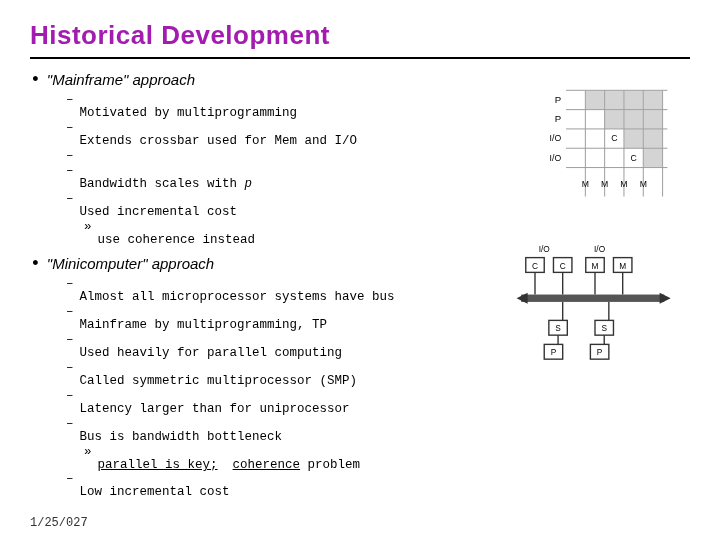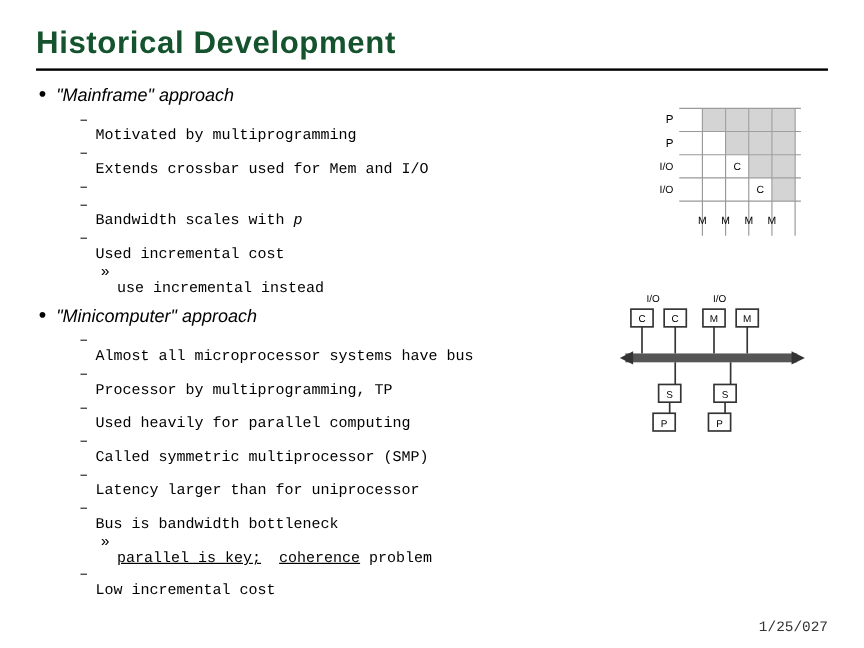--- a/index.html
+++ b/index.html
@@ -19,21 +19,21 @@
       width: 720px;
       height: 540px;
       padding: 20px 30px 20px 30px;
       position: relative;
     }
 
     .title {
       font-family: Arial, sans-serif;
       font-size: 26px;
       font-weight: bold;
-      color: #14532d;
+      color: #a21caf;
       margin-bottom: 6px;
       letter-spacing: 0.5px;
     }
 
     .title-underline {
       border: none;
       border-top: 2px solid #000;
       margin-bottom: 12px;
     }
 
@@ -97,24 +97,24 @@
     }
 
     .text-col {
       flex: 1;
       padding-right: 10px;
     }
 
     .footer {
       position: absolute;
       bottom: 10px;
-      left: 12px;
+      left: 30px;
       right: 30px;
       display: flex;
-      justify-content: flex-end;
+      justify-content: flex-start;
       font-size: 12px;
       color: #333;
     }
 
     
     .crossbar-diagram {
       position: relative;
       width: 160px;
       height: 140px;
     }
@@ -176,36 +176,36 @@
         <div class="sub-item">
           <span class="sub-dash">–</span>
           <span class="code-text">Bandwidth scales with <em>p</em></span>
         </div>
         <div class="sub-item">
           <span class="sub-dash">–</span>
           <span class="code-text">Used incremental cost</span>
         </div>
         <div class="sub-sub-item">
           <span class="arrow-bullet">»</span>
-          <span class="code-text">use incremental instead</span>
+          <span class="code-text">use coherence instead</span>
         </div>
       </div>
 
       <div class="bullet-main" style="margin-top:8px;">
         <span class="bullet-dot">•</span>
         <span class="bullet-text italic-text">"Minicomputer" approach</span>
       </div>
       <div class="sub-list">
         <div class="sub-item">
           <span class="sub-dash">–</span>
           <span class="code-text">Almost all microprocessor systems have bus</span>
         </div>
         <div class="sub-item">
           <span class="sub-dash">–</span>
-          <span class="code-text">Processor by multiprogramming, TP</span>
+          <span class="code-text">Mainframe by multiprogramming, TP</span>
         </div>
         <div class="sub-item">
           <span class="sub-dash">–</span>
           <span class="code-text">Used heavily for parallel computing</span>
         </div>
         <div class="sub-item">
           <span class="sub-dash">–</span>
           <span class="code-text">Called symmetric multiprocessor (SMP)</span>
         </div>
         <div class="sub-item">

